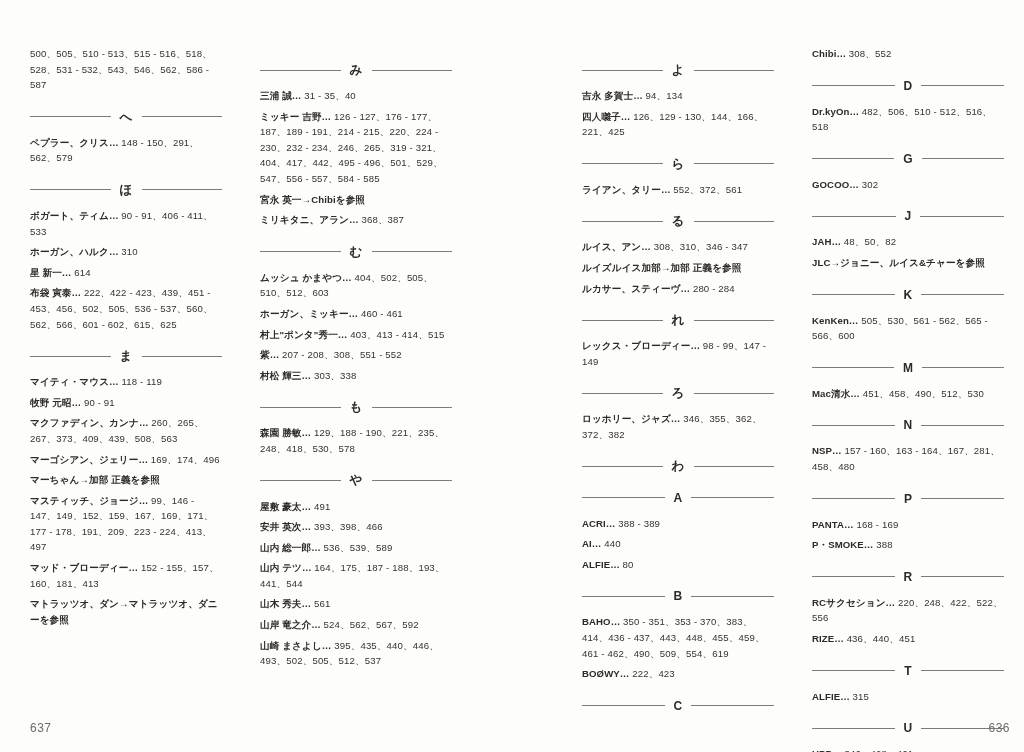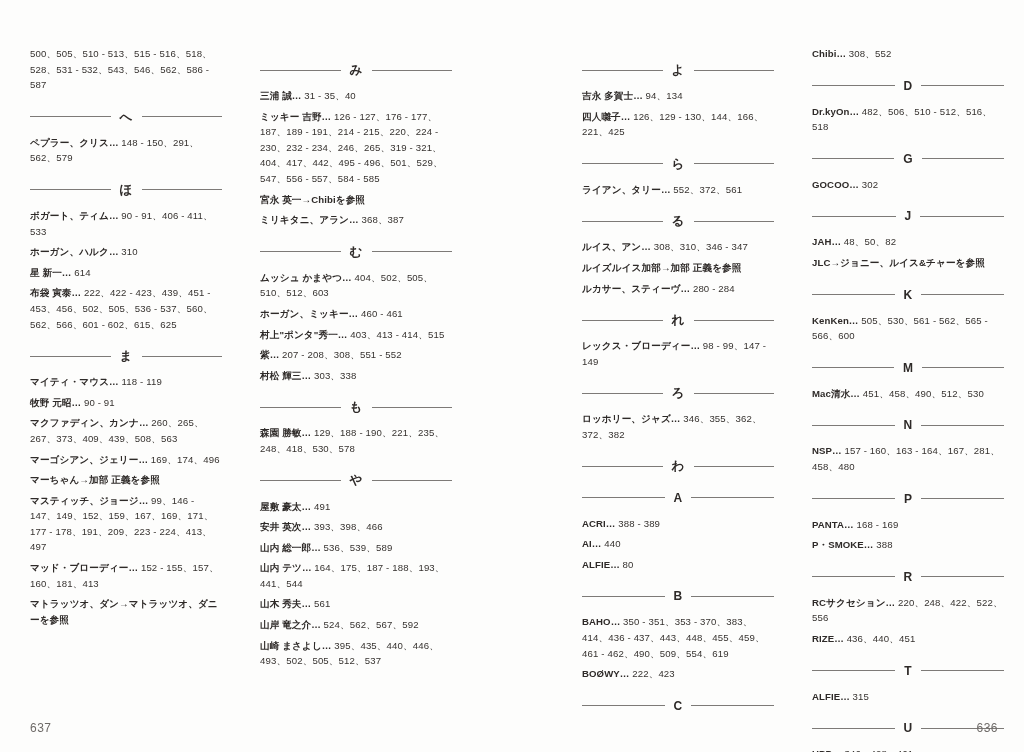--- a/index.html
+++ b/index.html
@@ -94,21 +94,21 @@
   }
 
   .folio {
     position: absolute;
     bottom: 17px;
     font-size: 12px;
     color: #6e6a67;
     letter-spacing: 0.5px;
   }
   .folio-left  { left: 30px; }
-  .folio-right { right: 26px; }
+  .folio-right { right: 14px; }
 </style>
 </head>
 <body>
 
 <div class="spread">
   <div class="columns" id="columns-root">
       <div class="col col-1">
         <p class="entry orphan"><span class="pages">500、505、510 - 513、515 - 516、518、528、531 - 532、543、546、562、586 - 587</span></p>
         <div class="section-head">
           <span class="rule"></span>

